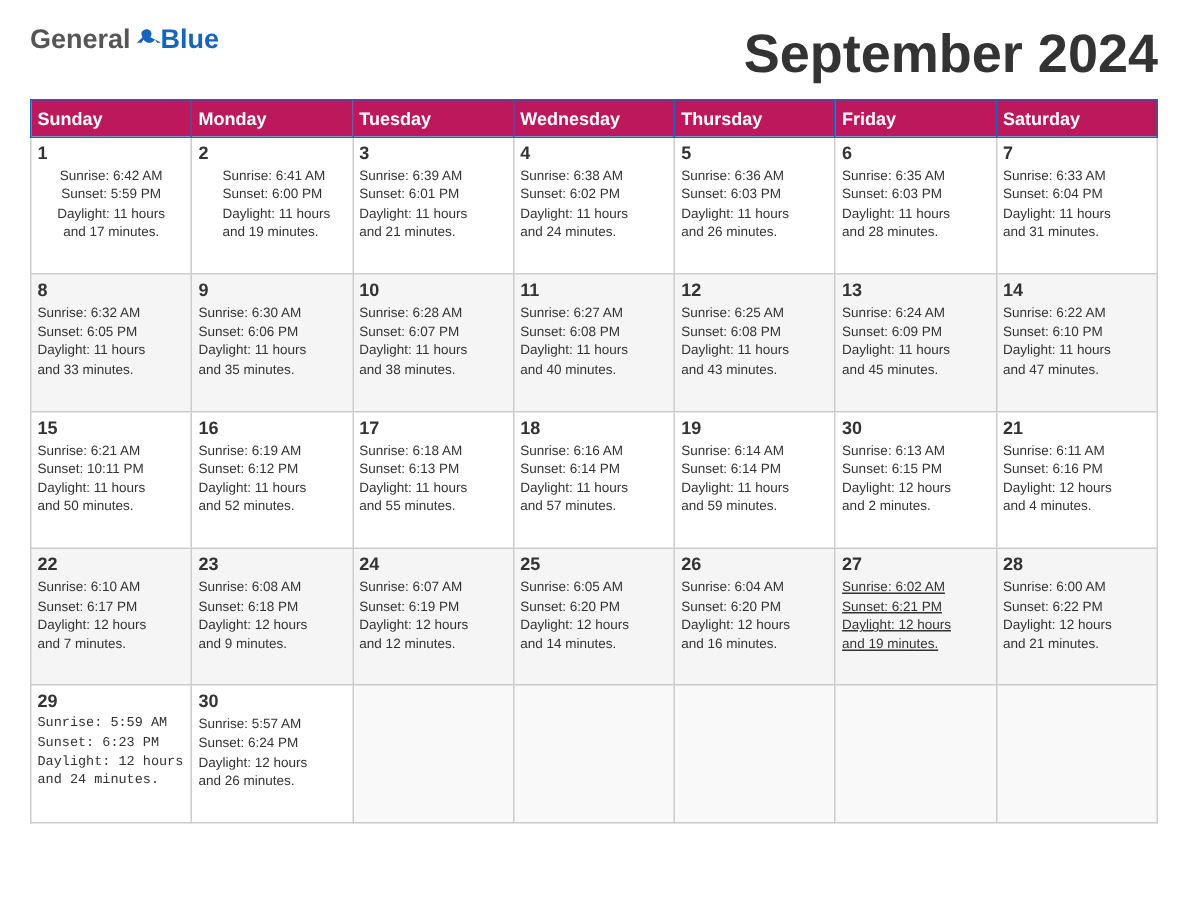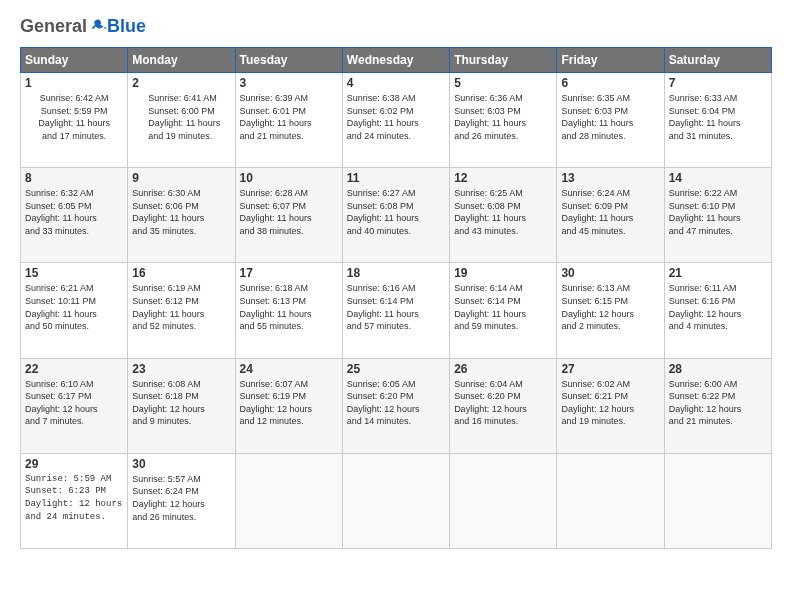--- a/index.html
+++ b/index.html
@@ -55,21 +55,21 @@
       font-size: 14px;
       color: #555;
       margin-top: 2px;
     }
     .calendar-table {
       width: 100%;
       border-collapse: collapse;
       flex: 1;
     }
     .calendar-table th {
-      background: #737373;
+      background: #be185d;
       color: #fff;
       font-size: 12px;
       font-weight: bold;
       padding: 5px 4px;
       text-align: left;
       border: 1px solid #1565c0;
     }
     .calendar-table td {
       border: 1px solid #ccc;
       vertical-align: top;
@@ -108,20 +108,21 @@
     <div class="logo">
       <div class="logo-text">
         <span class="logo-general">General</span>
         <svg class="logo-icon" viewBox="0 0 24 24" fill="#1565c0">
           <path d="M12 2C9 2 7 4 7 6c0 1 .5 2 1 3L3 14h4l2-3c1 2 3 3 5 3s4-1 5-3l2 3h4L15 9c.5-1 1-2 1-3 0-2-2-4-4-4z"></path>
         </svg>
         <span class="logo-blue">Blue</span>
       </div>
     </div>
     <div class="title-block">
+      <div class="month-title">September 2024</div>
     </div>
   </div>
 
   <table class="calendar-table">
     <thead>
       <tr>
       <th>Sunday</th>
           <th>Monday</th>
           <th>Tuesday</th>
           <th>Wednesday</th>
@@ -315,21 +316,21 @@
           </td>
           <td>
             <span class="day-num">26</span>
             <div class="cell-content" style="white-space: pre-line;">Sunrise: 6:04 AM
 Sunset: 6:20 PM
 Daylight: 12 hours
 and 16 minutes.</div>
           </td>
           <td>
             <span class="day-num">27</span>
-            <div class="cell-content" style="white-space: pre-line;">Sunrise: 6:02 AM
+            <div class="cell-content" style="white-space: pre-line; text-decoration: underline;">Sunrise: 6:02 AM
 Sunset: 6:21 PM
 Daylight: 12 hours
 and 19 minutes.</div>
           </td>
           <td>
             <span class="day-num">28</span>
             <div class="cell-content" style="white-space: pre-line;">Sunrise: 6:00 AM
 Sunset: 6:22 PM
 Daylight: 12 hours
 and 21 minutes.</div>

